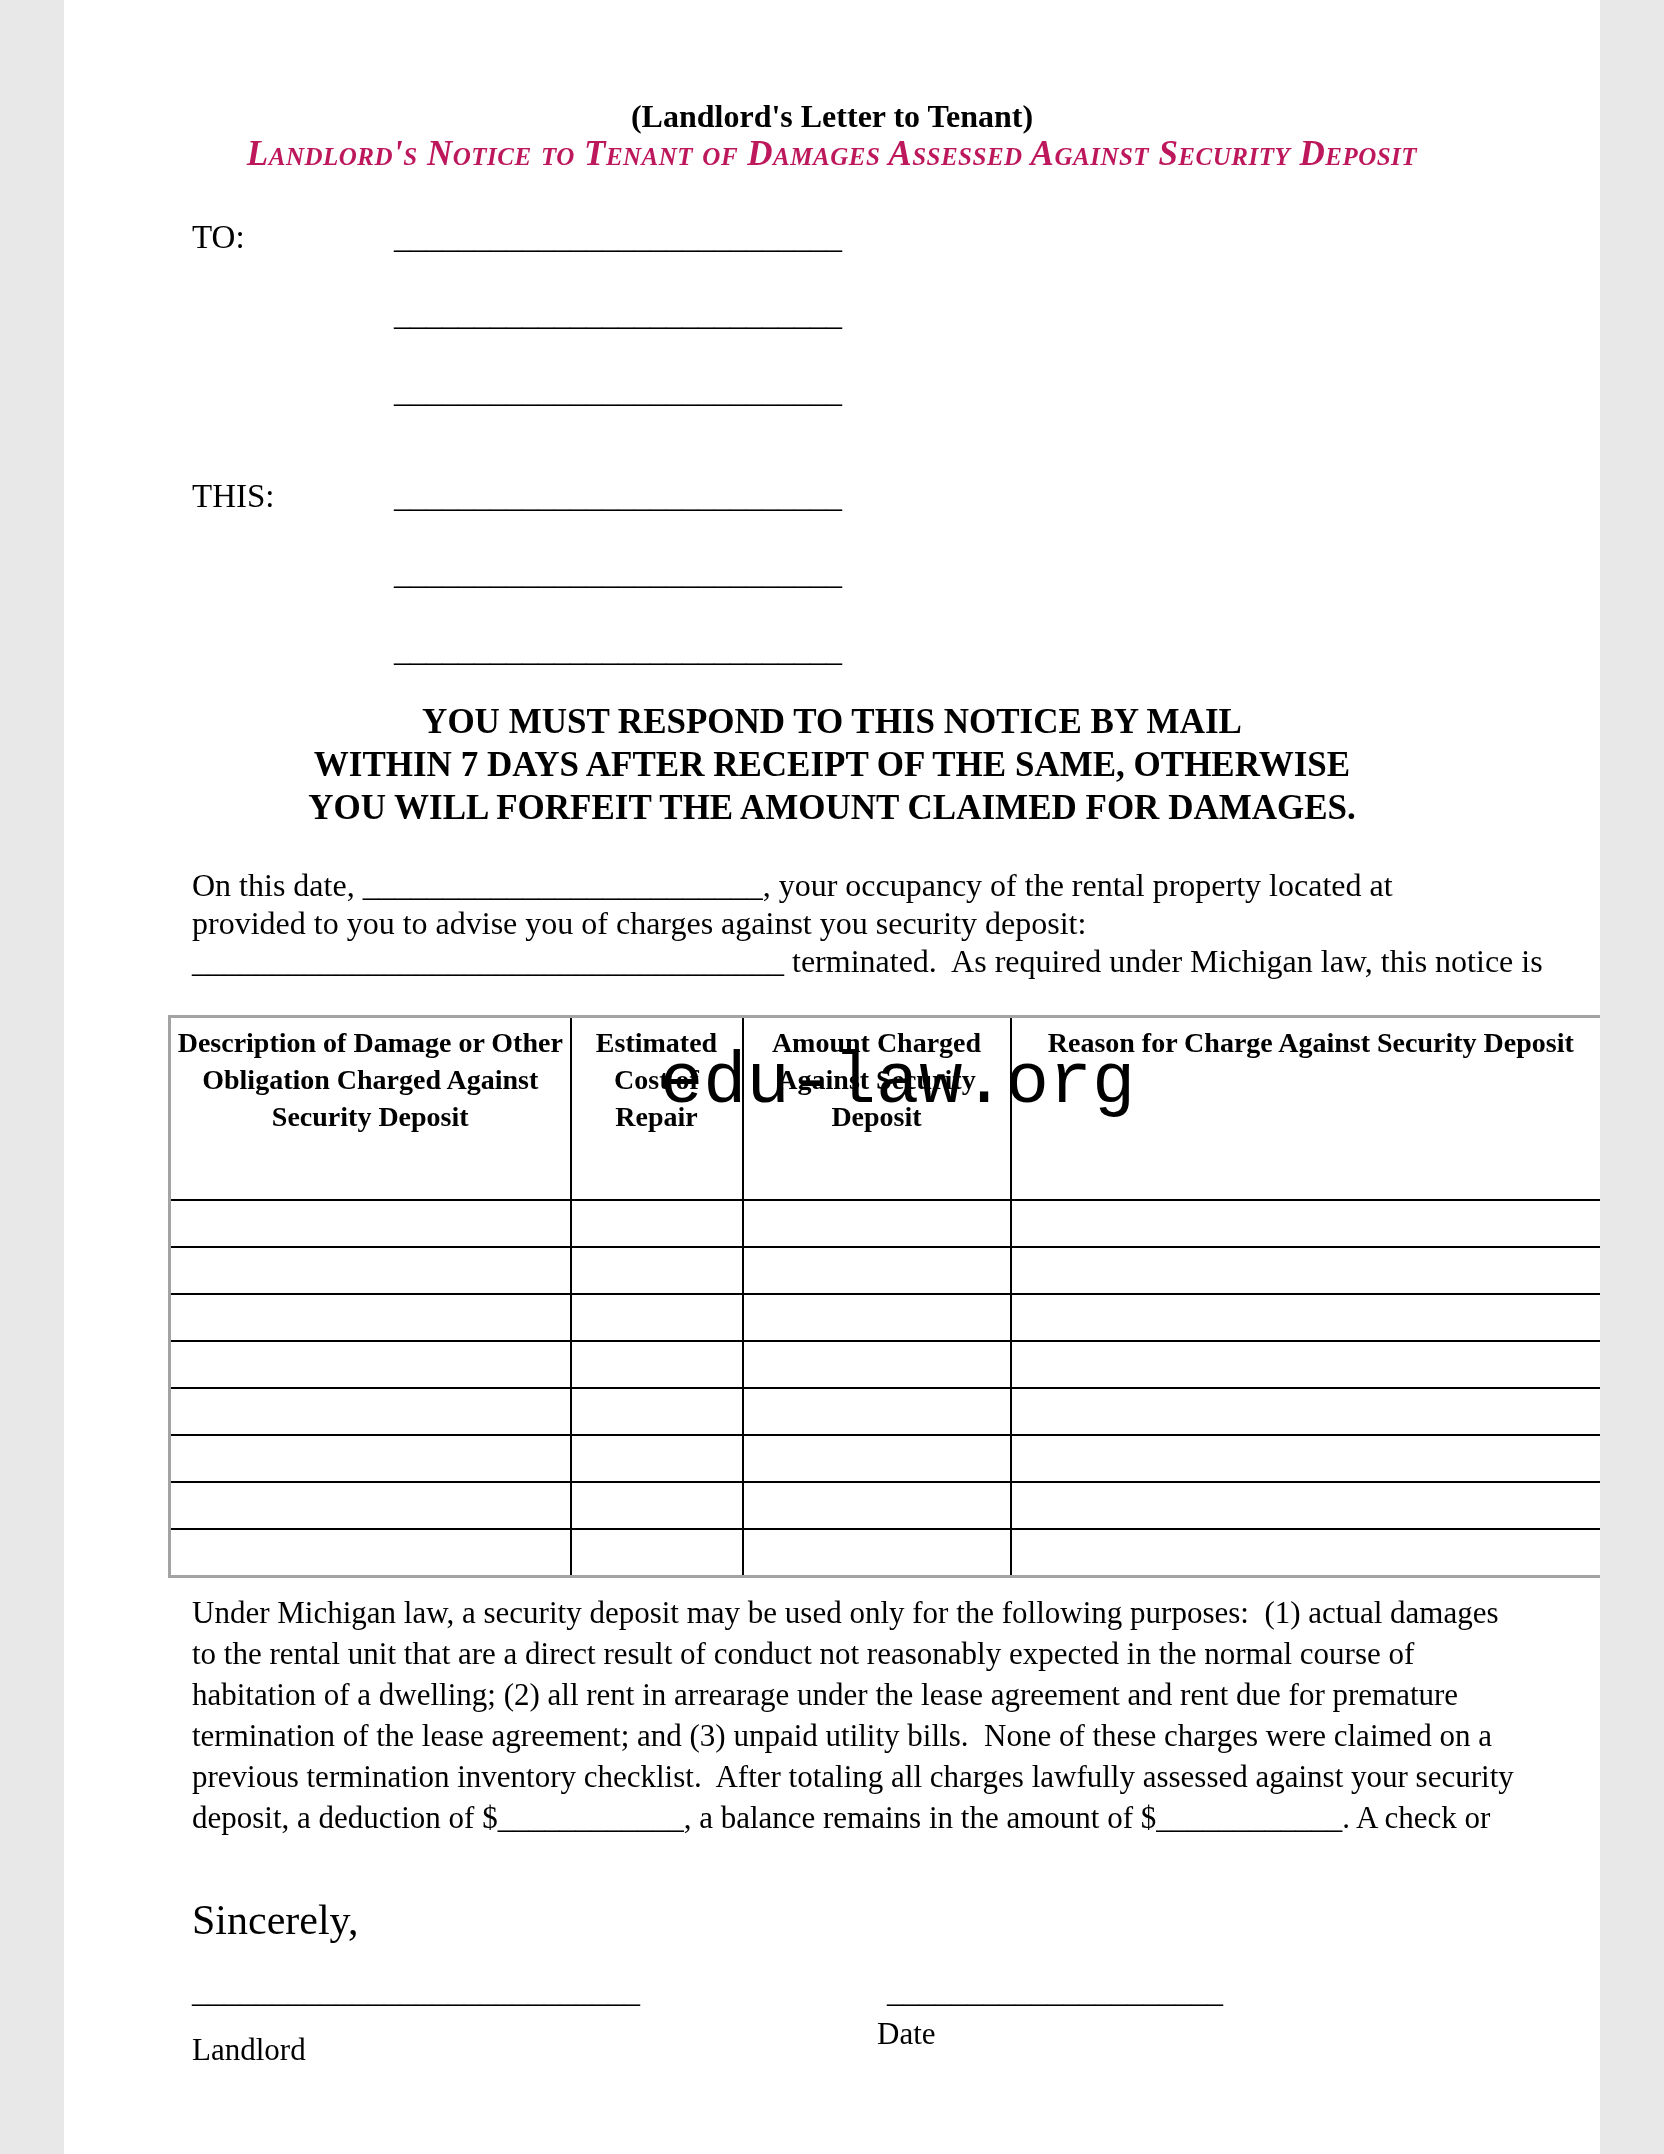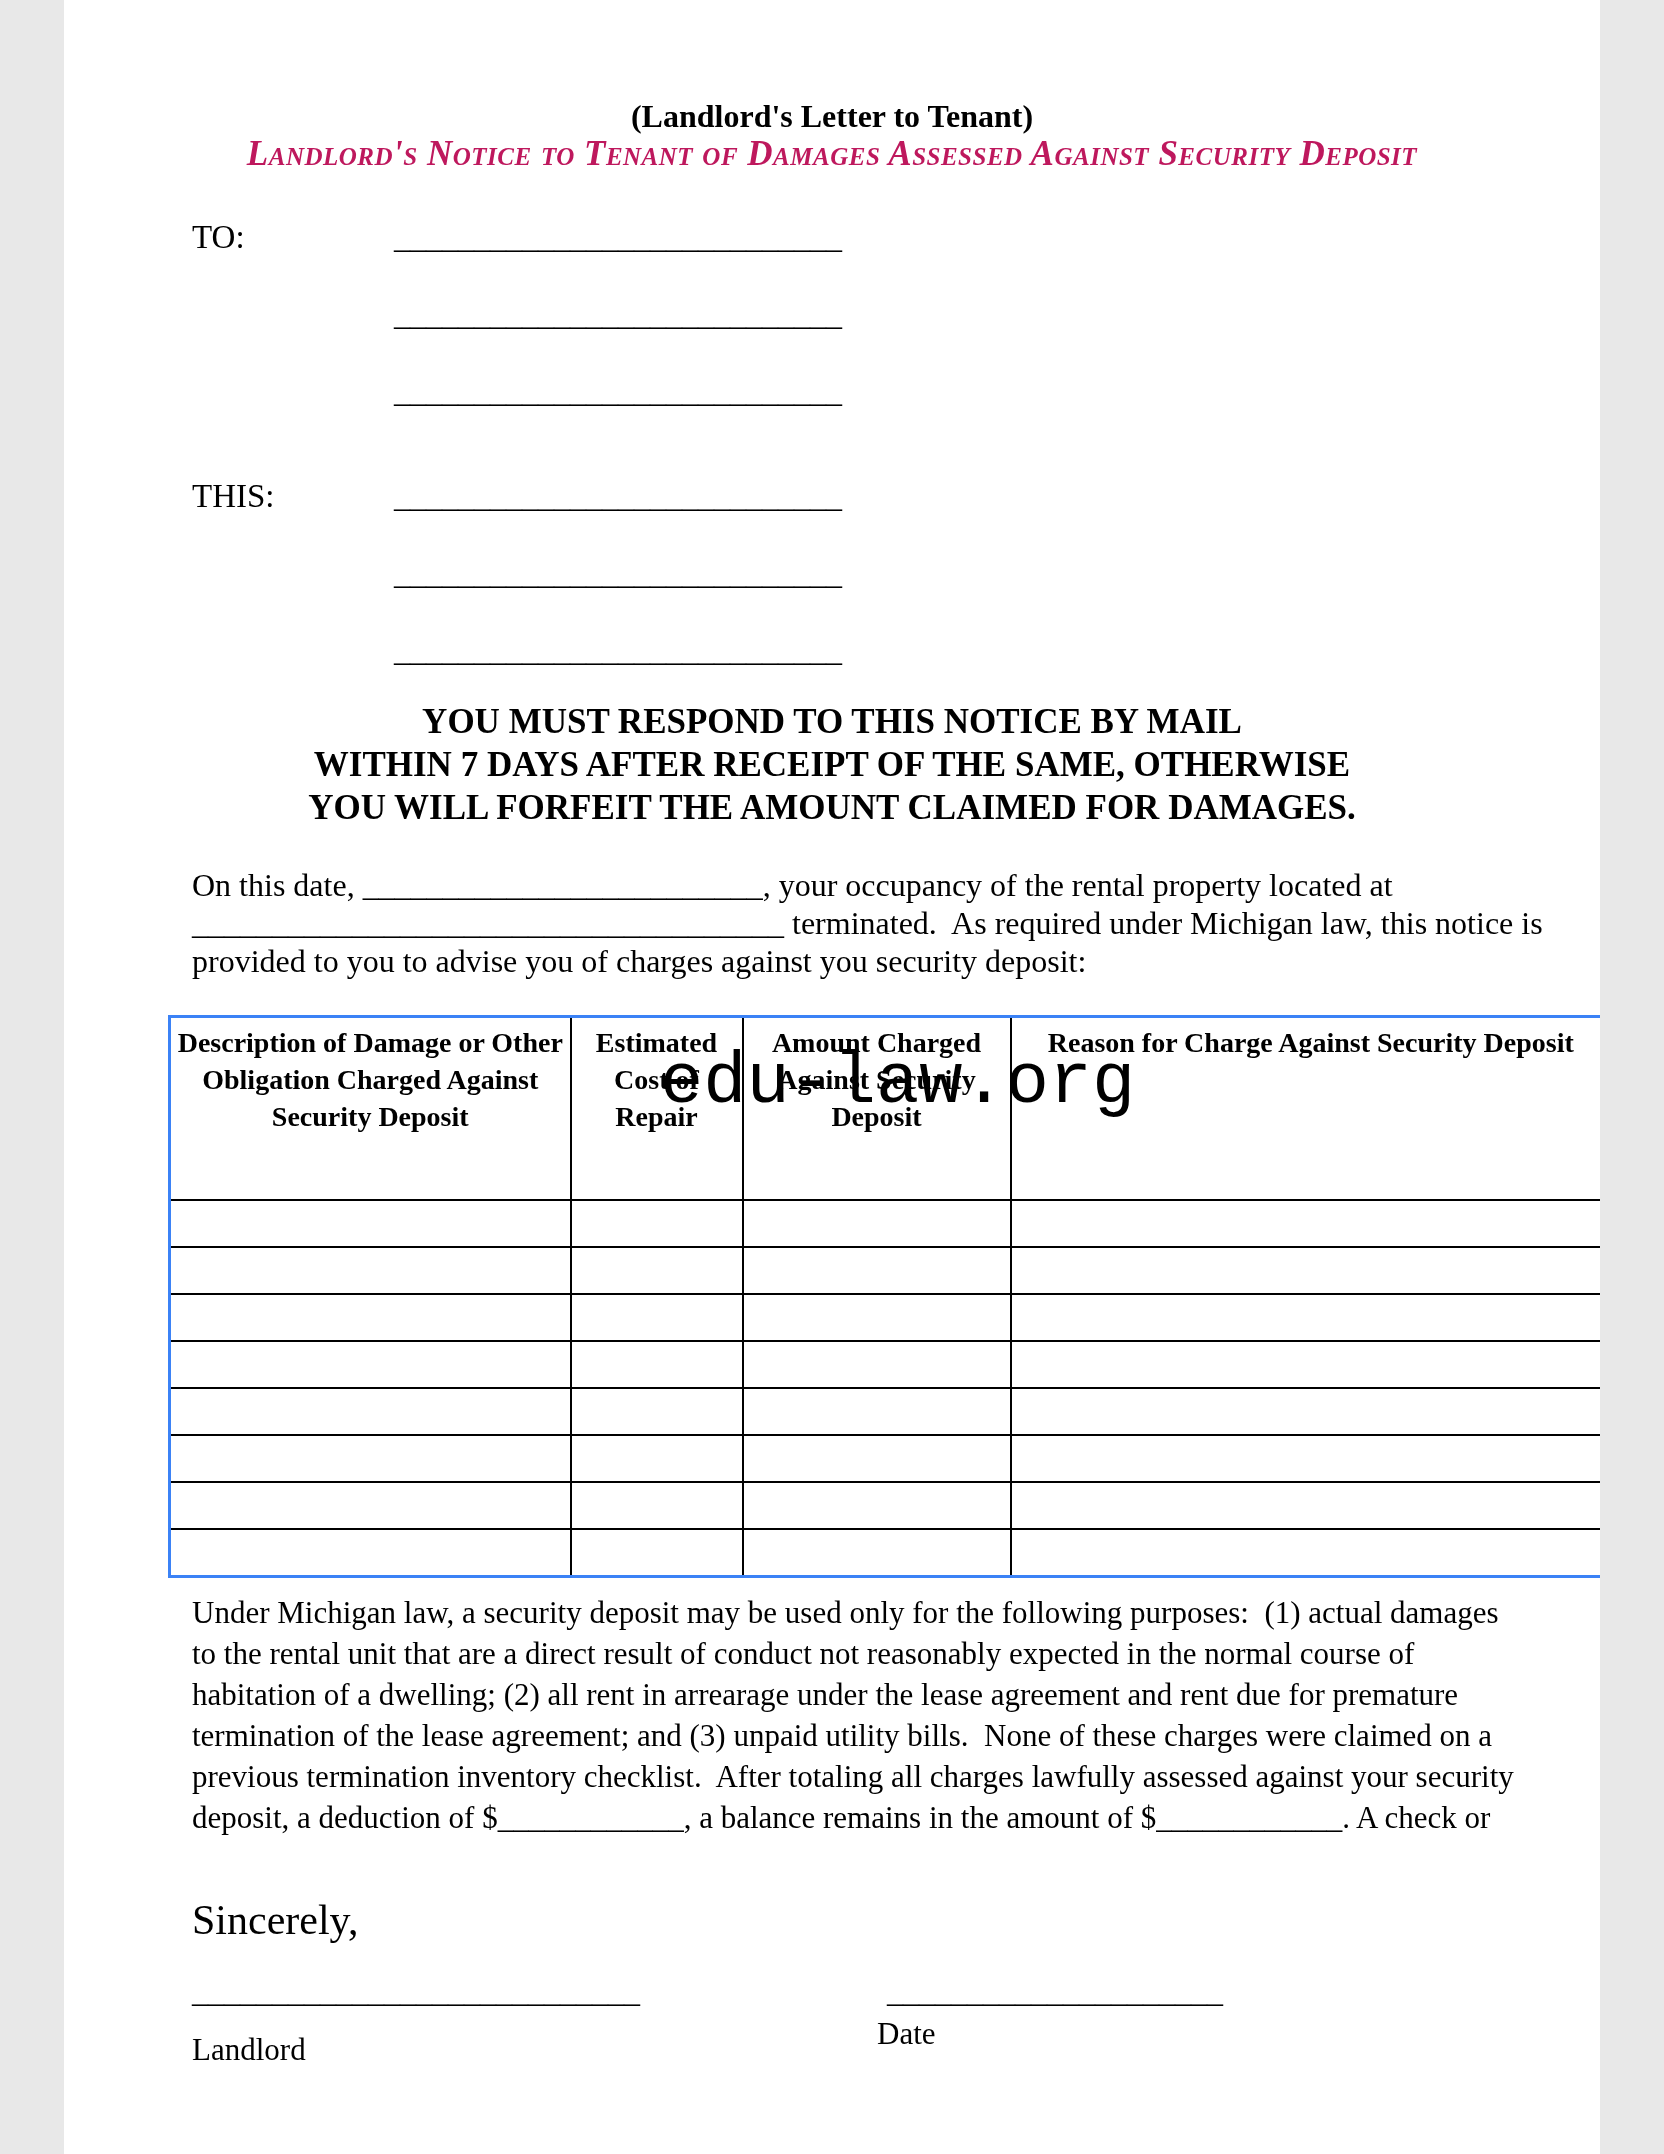--- a/index.html
+++ b/index.html
@@ -50,21 +50,21 @@
   .paragraph .pline { white-space: pre; }
   .intro { top: 866px; font-size: 32px; line-height: 38px; }
   .legal { top: 1592px; font-size: 31px; line-height: 41px; }
   .damages-table {
     position: absolute;
     top: 1015px;
     left: 104px;
     width: 1442px;
     border-collapse: collapse;
     table-layout: fixed;
-    border: 3px solid #3b82f6;
+    border: 3px solid #a3a3a3;
   }
   .damages-table th, .damages-table td { border: 2px solid #000; }
   .damages-table th {
     height: 175px;
     vertical-align: top;
     text-align: center;
     font-size: 28px;
     font-weight: bold;
     line-height: 37px;
     padding: 6px 4px 0 4px;
@@ -120,22 +120,22 @@
   </div>
 
   <div class="centered warning">
     <div>YOU MUST RESPOND TO THIS NOTICE BY MAIL</div>
     <div>WITHIN 7 DAYS AFTER RECEIPT OF THE SAME, OTHERWISE</div>
     <div>YOU WILL FORFEIT THE AMOUNT CLAIMED FOR DAMAGES.</div>
   </div>
 
   <div class="paragraph intro">
     <div class="pline">On this date, _________________________, your occupancy of the rental property located at</div>
+    <div class="pline">provided to you to advise you of charges against you security deposit:</div>
     <div class="pline">_____________________________________ terminated.  As required under Michigan law, this notice is</div>
-    <div class="pline">provided to you to advise you of charges against you security deposit:</div>
   </div>
 
   <table class="damages-table">
     <colgroup>
       <col style="width:401px">
       <col style="width:172px">
       <col style="width:268px">
       <col style="width:601px">
     </colgroup>
     <thead>

